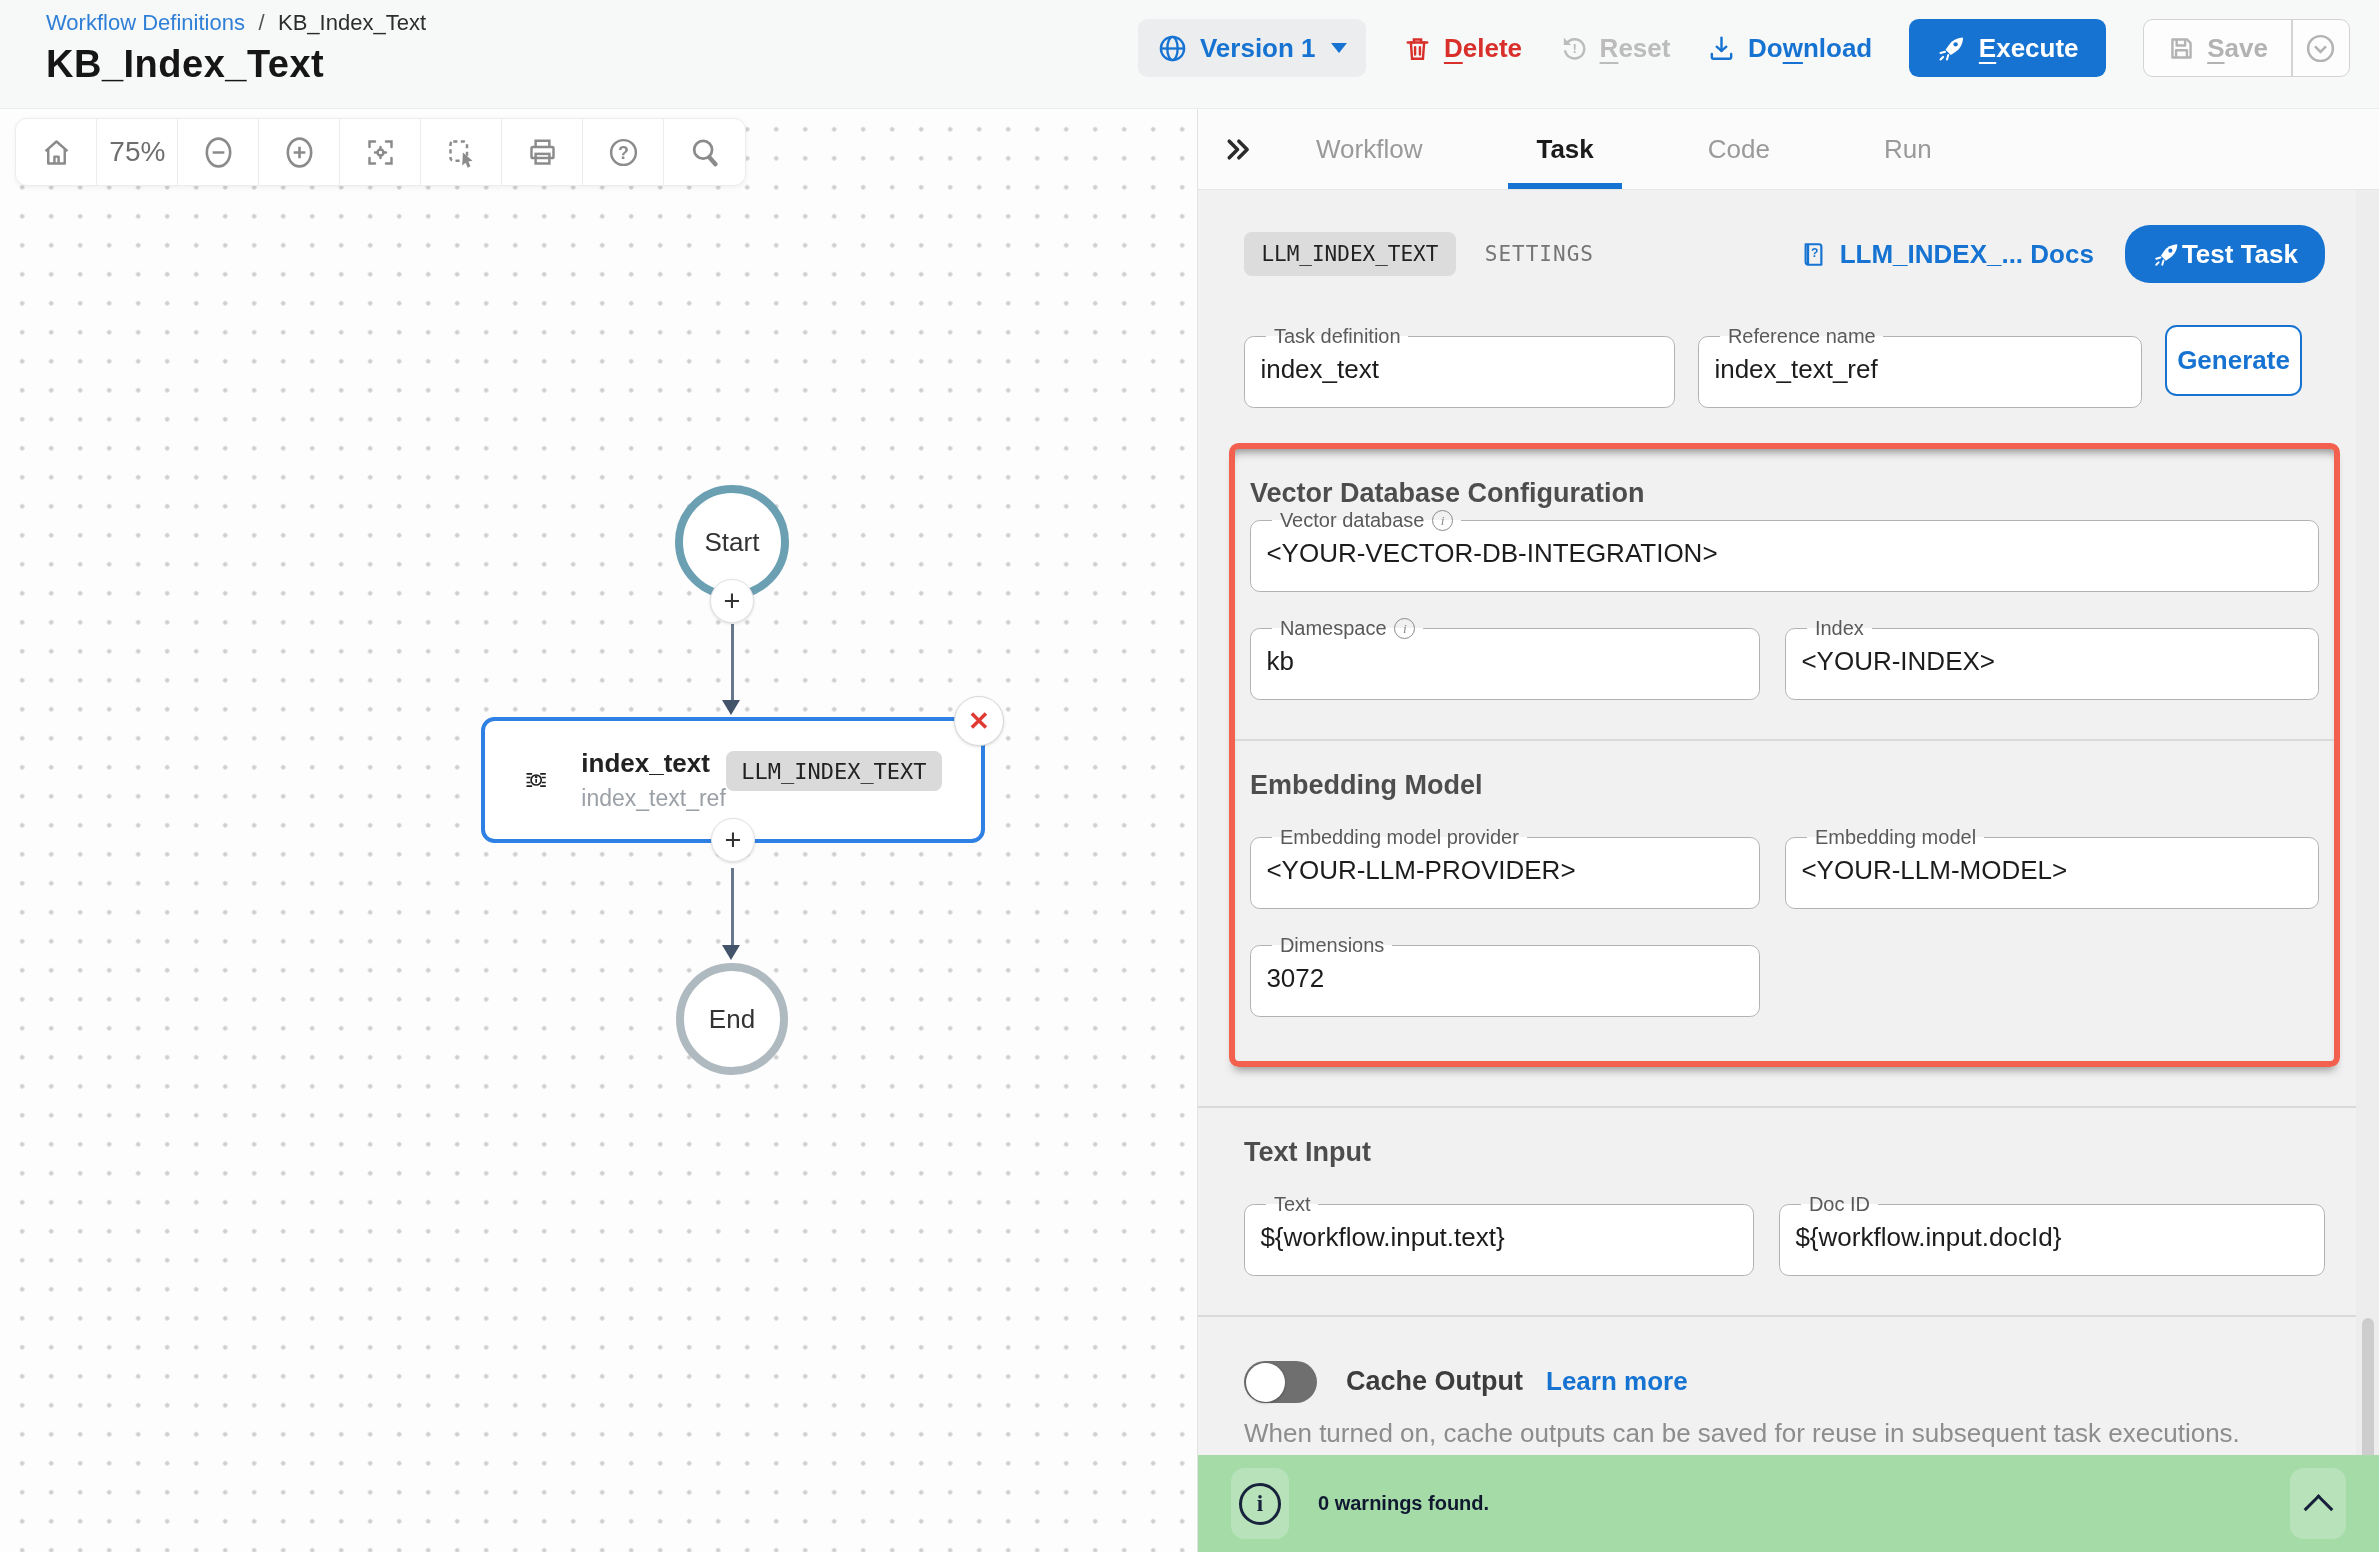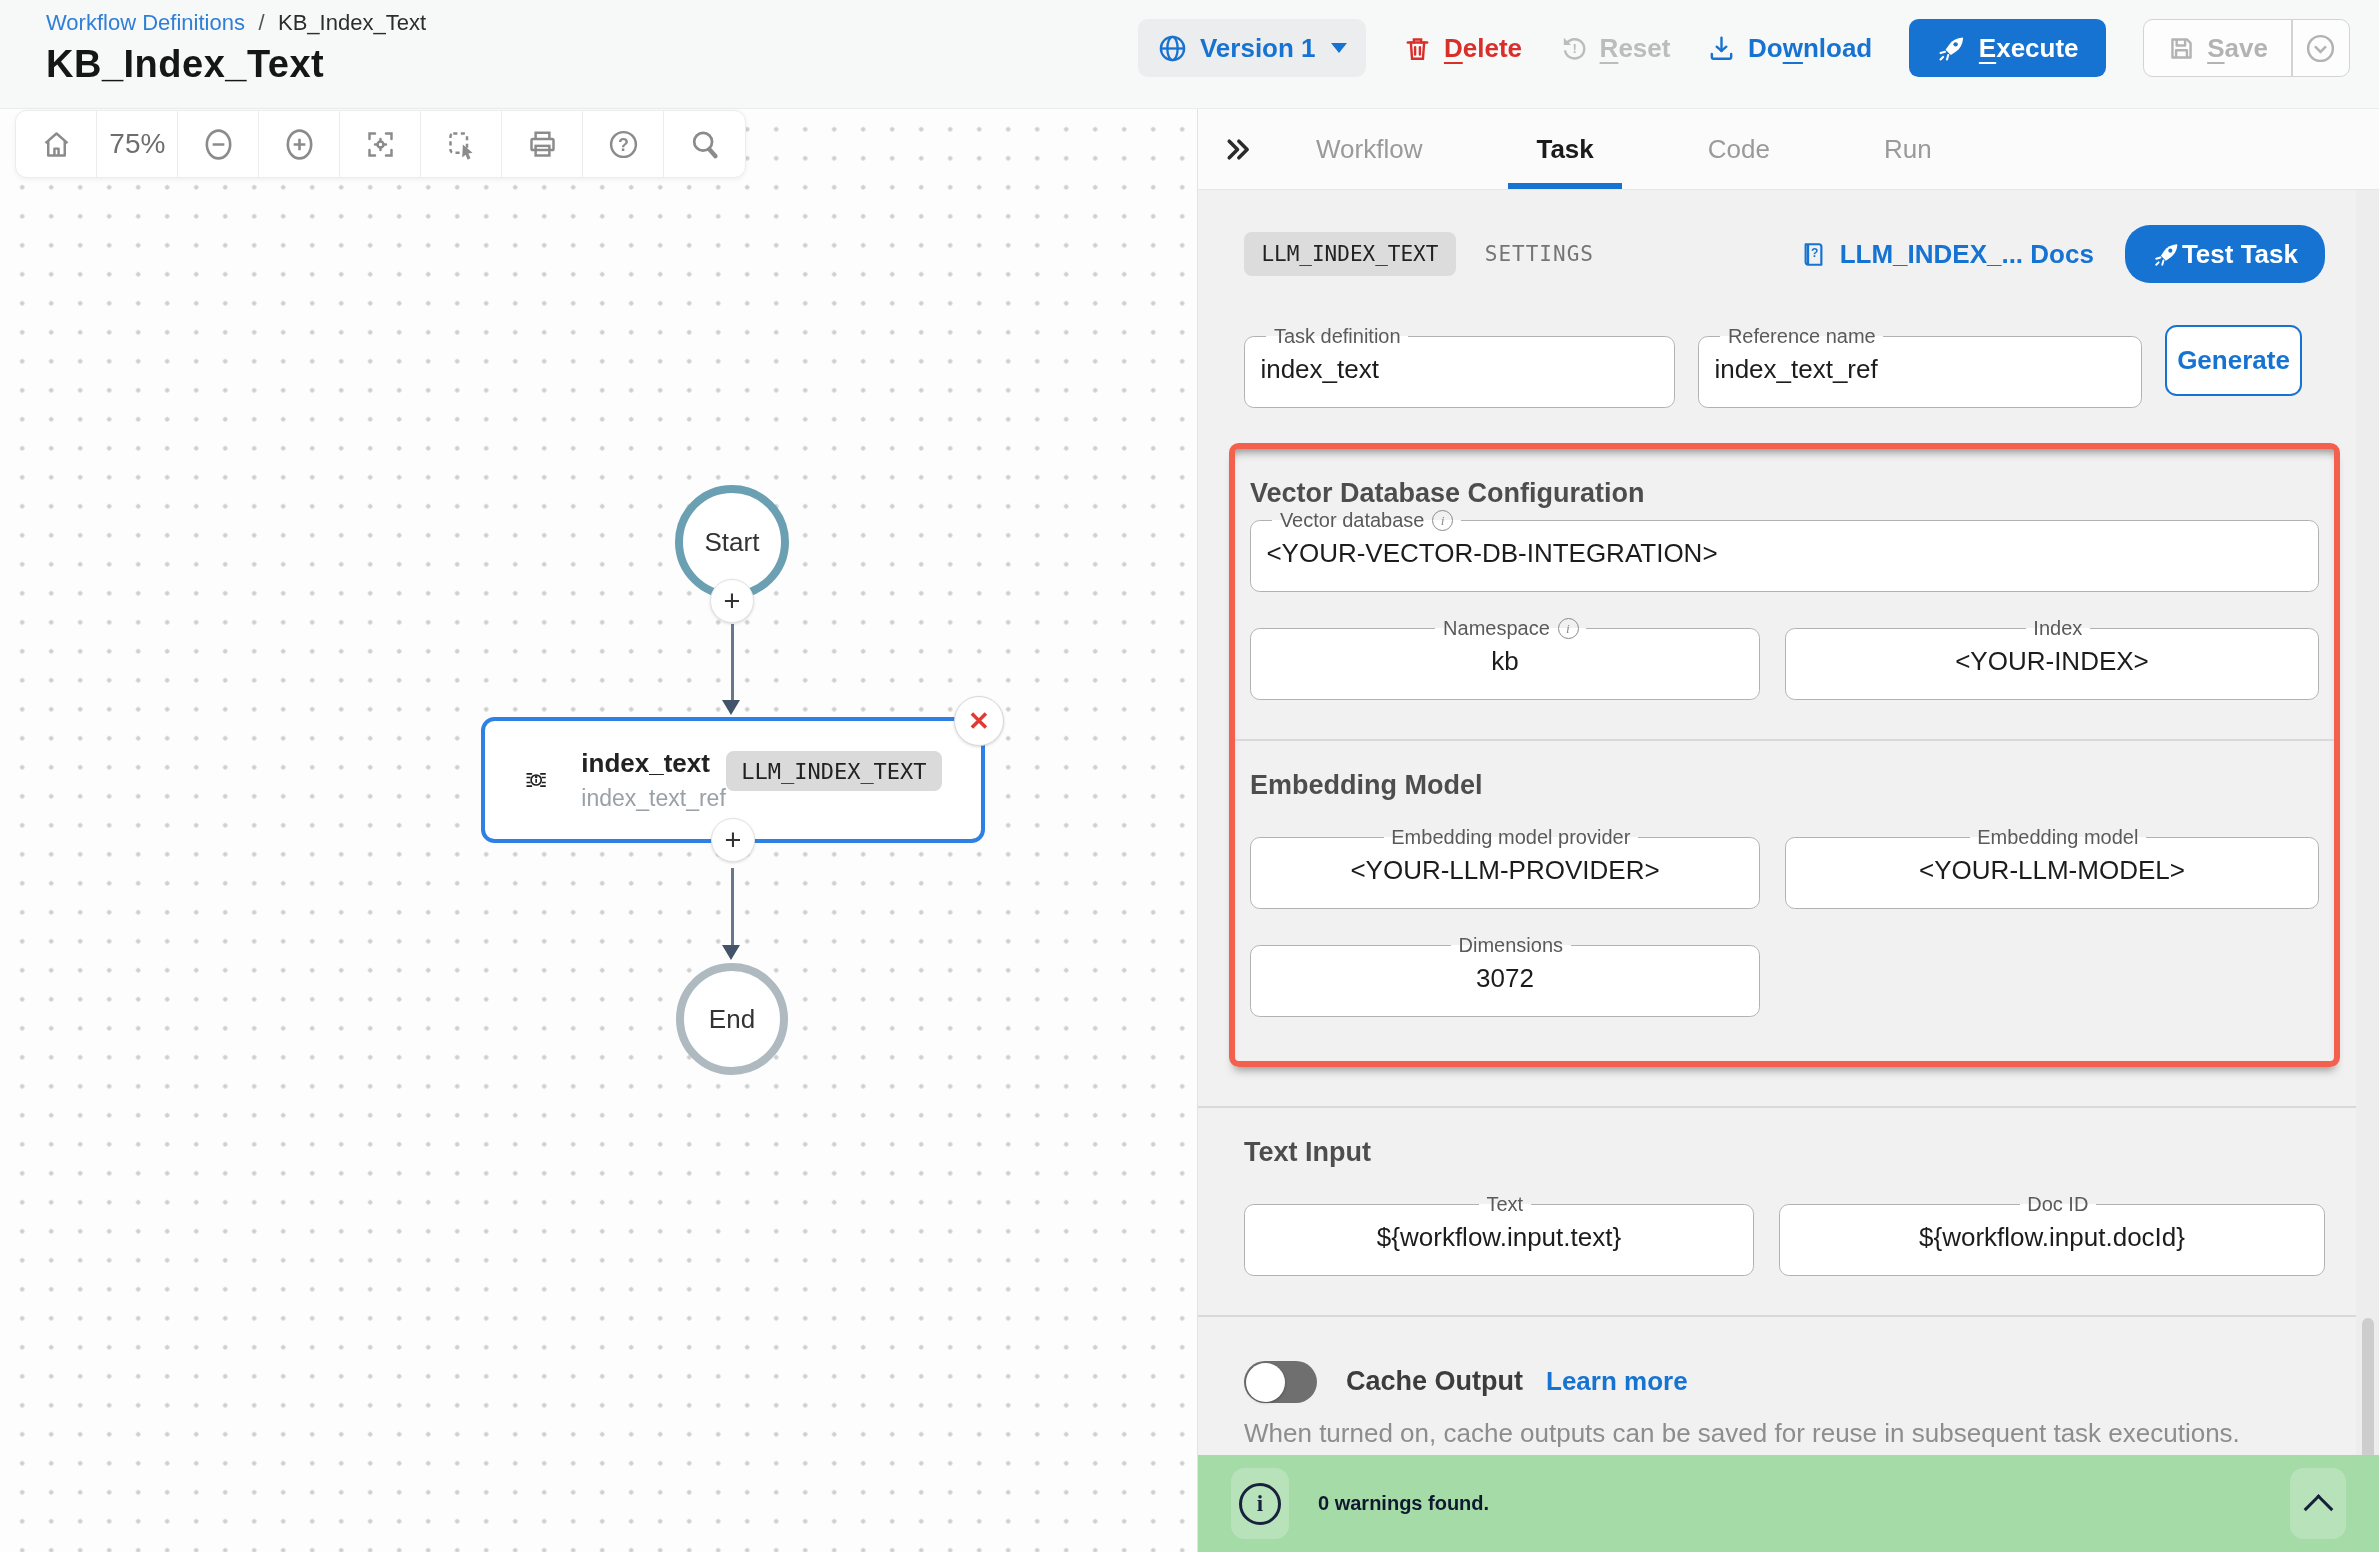--- a/index.html
+++ b/index.html
@@ -35,21 +35,21 @@
   .save-caret { display:flex; align-items:center; padding:0 11.6px; }
   .icon-svg { display:block; }
 
   
   .main { display:flex; height:1444px; border-top:1.9px solid #ececec; }
 
   
   .canvas { width:1197px; position:relative; background:#fdfdfd;
     background-image:radial-gradient(circle,#cfcfcf 1.9px, transparent 2.5px);
     background-size:29px 29px; background-position:7.7px 5.8px; }
-  .toolbar { position:absolute; left:15.4px; top:1px; display:flex; background:#fff; border:1px solid #ececec;
+  .toolbar { position:absolute; left:15.4px; top:9px; display:flex; background:#fff; border:1px solid #ececec;
     border-radius:11.6px; box-shadow:0 1.9px 5.8px rgba(0,0,0,0.05); overflow:hidden; }
   .tool-cell { width:81px; height:66px; display:flex; align-items:center; justify-content:center; color:#8b8b8b; border-right:1.9px solid #ececec; cursor:pointer; }
   .tool-cell:last-child { border-right:none; }
   .zoom-text { font-size:28px; color:#6e6e6e; }
 
   .node-circle { position:absolute; background:#fff; border-radius:50%; display:flex; align-items:center; justify-content:center; font-size:26px; color:#333; }
   .start-circle { left:675px; top:376px; width:114px; height:114px; border:8.7px solid #6ba0b2; }
   .end-circle { left:676px; top:854px; width:112px; height:112px; border:8.7px solid #aeb9c0; }
   .plus-btn { position:absolute; width:44px; height:44px; background:#fff; border:1px solid #e3e3e3; border-radius:50%;
     display:flex; align-items:center; justify-content:center; font-size:29px; color:#333; box-shadow:0 1px 2.9px rgba(0,0,0,0.15); z-index:5; cursor:pointer; }
@@ -93,21 +93,21 @@
   .info-dot { width:21px; height:21px; border:1.9px solid #8a8a8a; border-radius:50%; font-size:13.5px; color:#8a8a8a;
     display:inline-flex; align-items:center; justify-content:center; font-style:italic; font-family:"Liberation Serif", serif; }
   .f-taskdef { width:431px; }
   .f-refname { width:444px; }
   .generate-btn { width:137px; height:71px; border:2.9px solid #1673d1; border-radius:11.6px; background:#fff; color:#1673d1;
     font-size:26px; font-weight:bold; display:flex; align-items:center; justify-content:center; cursor:pointer; }
 
   .red-box { margin:35px -15.4px 0 -15.4px; border:6.8px solid #f4604e; border-radius:9.7px; padding:0 15.4px 44px 15.4px;
     box-shadow: inset 0 8.7px 8.7px -5.8px rgba(60,60,60,0.55), 0 8.7px 8.7px -5.8px rgba(60,60,60,0.5); }
   .sec-title { font-size:27px; font-weight:bold; color:#4d4d4d; margin-top:29px; }
-  .field-row { display:flex; gap:25px; margin-top:25px;text-align:center; }
+  .field-row { display:flex; gap:25px; margin-top:25px; }
   .f-grow { flex:1; }
   .f-half { width:510px; }
   .divider { height:1.9px; background:#d9d9d9; margin-top:39px; }
   .divider.full { margin-left:-54px; margin-right:-62px; }
   .red-box .divider { margin-left:-15.4px; margin-right:-15.4px; }
   .mt22 { margin-top:23px; }
 
   .toggle-row { display:flex; align-items:center; margin-top:44px; }
   .toggle { width:73px; height:42px; border-radius:21px; background:#6f6f6f; position:relative; flex:0 0 auto; cursor:pointer; }
   .toggle .knob { position:absolute; left:1.9px; top:1.9px; width:39px; height:39px; border-radius:50%; background:#fff; box-shadow:0 1px 2.9px rgba(0,0,0,0.3); }

